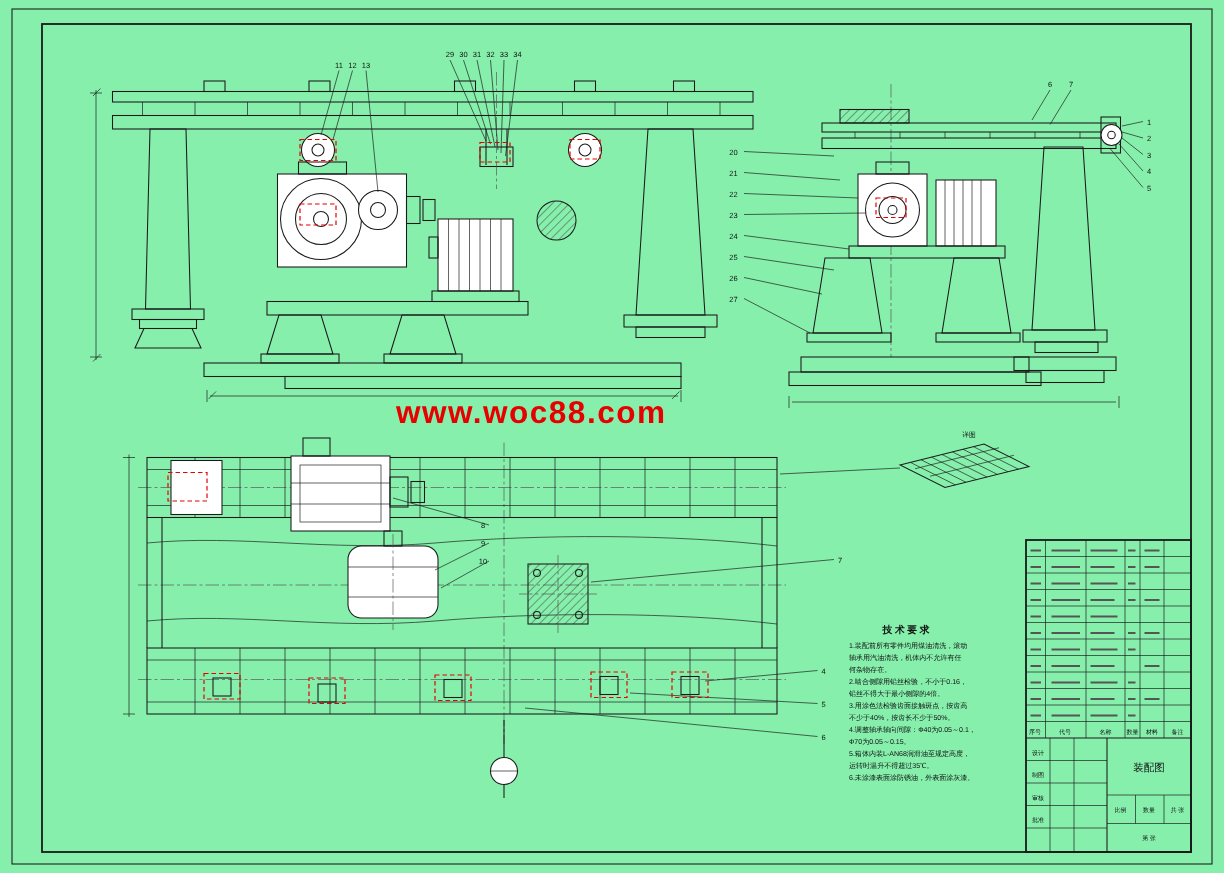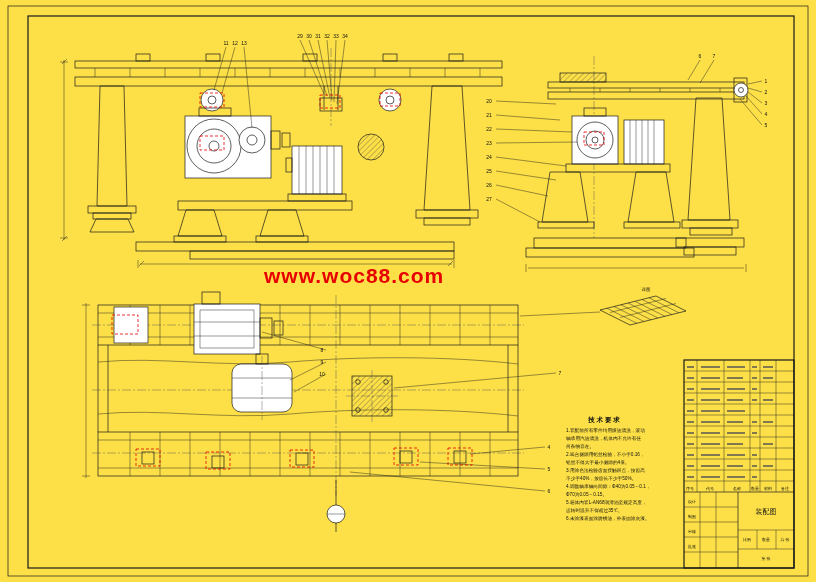--- a/index.html
+++ b/index.html
@@ -1,17 +1,17 @@
 <!DOCTYPE html>
 <html><head>
 <meta charset="utf-8">
 <style>
   * { margin:0; padding:0; box-sizing:border-box; }
   html,body { background:#ffffff; font-family:"Liberation Sans", sans-serif; }
-  .page { position:relative; width:816px; height:582px; background:#fde047; overflow:hidden; }
+  .page { position:relative; width:816px; height:582px; background:#86efac; overflow:hidden; }
   svg { display:block; }
   svg text { font-family:"Liberation Sans", sans-serif; fill:#111; }
   .ln      { fill:none; stroke:#1a1a1a; stroke-width:0.7; }
   .lnf     { fill:#ffffff; stroke:#1a1a1a; stroke-width:0.7; }
   .thick   { stroke-width:1.2; }
   .thin    { stroke-width:0.45; }
   .cl      { fill:none; stroke:#555555; stroke-width:0.45; stroke-dasharray:9 2 2 2; }
   .hatched { fill:url(#h45); stroke:#1a1a1a; stroke-width:0.7; }
   .red     { fill:none; stroke:#e60000; stroke-width:0.8; stroke-dasharray:3 2; }
   .txt     { fill:none; stroke:#555555; stroke-width:1.3; }

